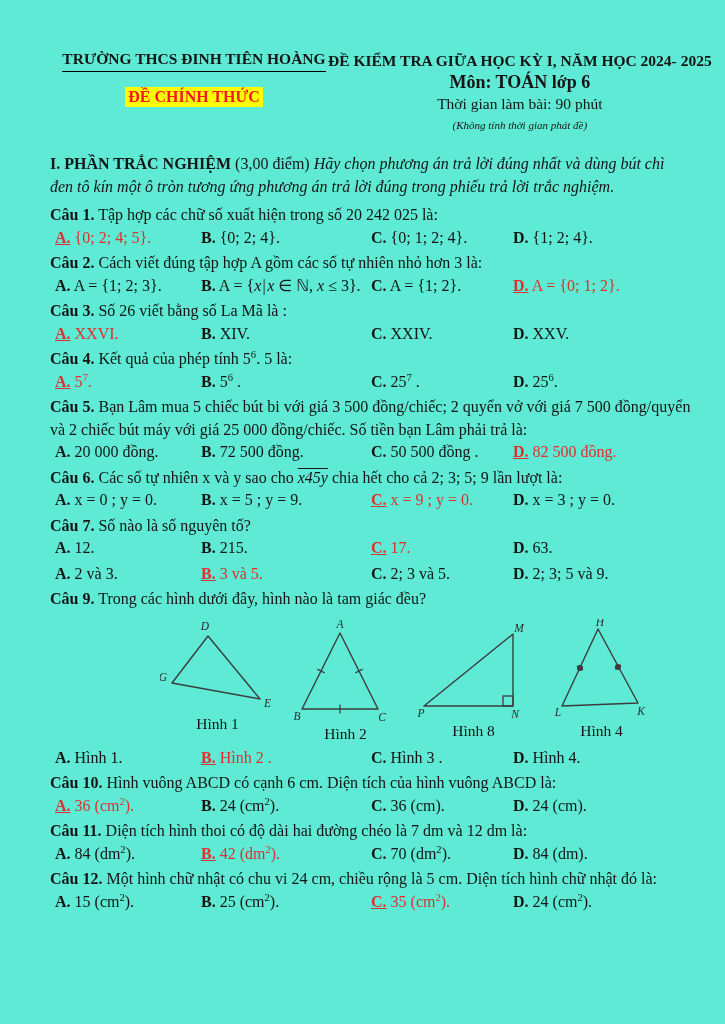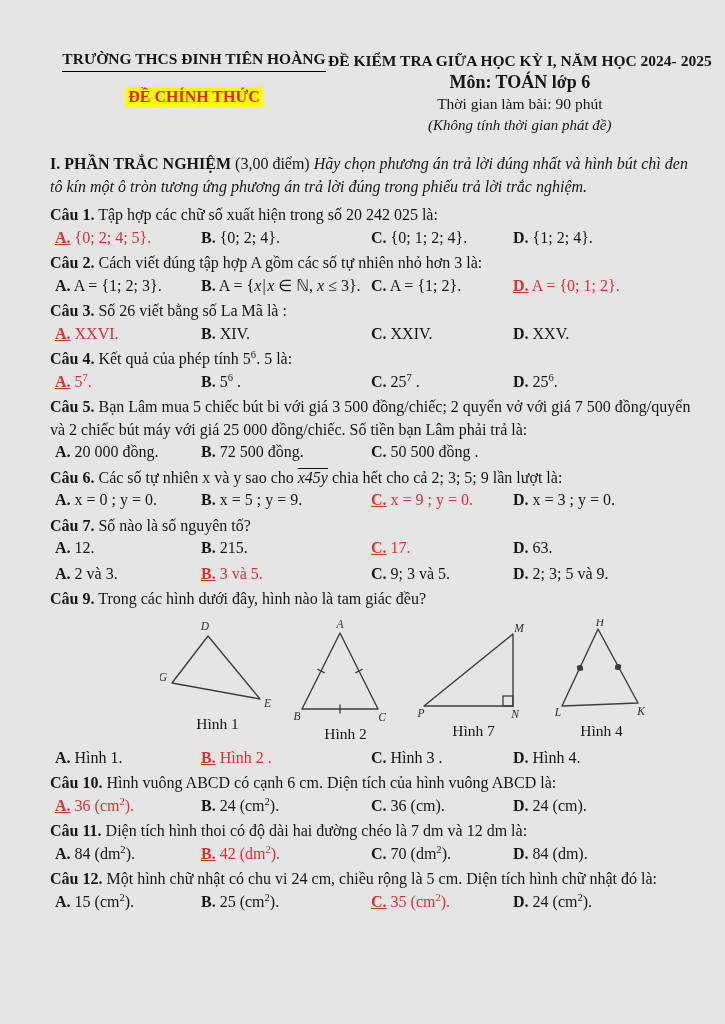--- a/index.html
+++ b/index.html
@@ -1,34 +1,34 @@
 <!DOCTYPE html>
 <html style="--red: #e02f2f; --label-red: #ee1c1c; --hl: #ffff00;"><head>
 <meta charset="utf-8">
 <style>
   :root{ --red:#e02f2f; --label-red:#ee1c1c; --hl:#ffff00; --ink:#151515; }
   *{ box-sizing:border-box; }
   html,body{ margin:0; padding:0; background:#ffffff; }
   .page{
-    width:725px; height:1024px; background:#e5e5e5; overflow:hidden;
+    width:725px; height:1024px; background:#5eead4; overflow:hidden;
     font-family:"Liberation Serif", serif; color:var(--ink); font-size:16px;
     position:relative;
   }
   
   .header{ display:flex; padding:50px 30px 0 60px; }
   .h-left{ width:268px; text-align:center; flex:none; }
   .school{ font-weight:bold; font-size:15.5px; white-space:nowrap;
     display:inline-block; border-bottom:1.5px solid #000; padding-bottom:3px; }
   .exam-label{ display:inline-block; margin-top:15px; background:var(--hl);
     color:var(--label-red); font-weight:bold; font-size:16px; padding:1px 3px;font-family:Liberation Serif, serif; }
   .h-right{ flex:1; text-align:center; line-height:21.5px; }
   .title{ font-weight:bold; font-size:15.5px; white-space:nowrap; }
   .subject{ font-weight:bold; font-size:18px; }
   .duration{ font-size:15.5px; }
-  .note{ font-size:15px; font-style:italic; }
+  .note{ font-size:11px; font-style:italic; }
   
   .section-intro{ margin:17px 34px 6px 50px; line-height:22.5px; }
   .sec-title{ font-weight:bold; }
   .sec-points{ font-weight:normal;text-align:center; }
   .sec-instr{ font-style:italic; }
   
   .questions{ margin:0 32px 0 50px; }
   .question{ margin:0 0 3px 0; }
   .q-text{ margin:0; line-height:22.5px; }
   .q-label{ font-weight:bold; }
@@ -65,21 +65,21 @@
       <div class="title">ĐỀ KIỂM TRA GIỮA HỌC KỲ I, NĂM HỌC 2024- 2025</div>
       <div class="subject">Môn: TOÁN lớp 6</div>
       <div class="duration">Thời gian làm bài: 90 phút</div>
       <div class="note">(Không tính thời gian phát đề)</div>
     </div>
   </div>
 
   <p class="section-intro">
     <span class="sec-title">I. PHẦN TRẮC NGHIỆM</span>
     <span class="sec-points">(3,00 điểm)</span>
-    <span class="sec-instr">Hãy chọn phương án trả lời đúng nhất và hình bút chì đen tô kín một ô tròn tương ứng phương án trả lời đúng trong phiếu trả lời trắc nghiệm.</span>
+    <span class="sec-instr">Hãy chọn phương án trả lời đúng nhất và dùng bút chì đen tô kín một ô tròn tương ứng phương án trả lời đúng trong phiếu trả lời trắc nghiệm.</span>
   </p>
 
   <div class="questions">
       <div class="question">
         <p class="q-text"><span class="q-label">Câu 1.</span><span> Tập hợp các chữ số xuất hiện trong số 20 242 025 là:</span></p>
         <div class="options">
           <span class="opt correct"><span class="letter">A.</span><span> {0; 2; 4; 5}.</span></span>
           <span class="opt"><span class="letter">B.</span><span> {0; 2; 4}.</span></span>
           <span class="opt"><span class="letter">C.</span><span> {0; 1; 2; 4}.</span></span>
           <span class="opt"><span class="letter">D.</span><span> {1; 2; 4}.</span></span>
@@ -111,20 +111,21 @@
           <span class="opt"><span class="letter">C.</span><span> 25<sup>7</sup> .</span></span>
           <span class="opt"><span class="letter">D.</span><span> 25<sup>6</sup>.</span></span>
         </div>
       </div>
       <div class="question">
         <p class="q-text"><span class="q-label">Câu 5.</span><span> Bạn Lâm mua 5 chiếc bút bi với giá 3 500 đồng/chiếc; 2 quyển vở với giá 7 500 đồng/quyển và 2 chiếc bút máy với giá 25 000 đồng/chiếc. Số tiền bạn Lâm phải trả là:</span></p>
         <div class="options">
           <span class="opt"><span class="letter">A.</span><span> 20 000 đồng.</span></span>
           <span class="opt"><span class="letter">B.</span><span> 72 500 đồng.</span></span>
           <span class="opt"><span class="letter">C.</span><span> 50 500 đồng .</span></span>
+          <span class="opt correct"><span class="letter">D.</span><span> 82 500 đồng.</span></span>
         </div>
       </div>
       <div class="question">
         <p class="q-text"><span class="q-label">Câu 6.</span><span> Các số tự nhiên x và y sao cho <span class="ov">x45y</span> chia hết cho cả 2; 3; 5; 9 lần lượt là:</span></p>
         <div class="options">
           <span class="opt"><span class="letter">A.</span><span> x = 0 ; y = 0.</span></span>
           <span class="opt"><span class="letter">B.</span><span> x = 5 ; y = 9.</span></span>
           <span class="opt correct"><span class="letter">C.</span><span> x = 9 ; y = 0.</span></span>
           <span class="opt"><span class="letter">D.</span><span> x = 3 ; y = 0.</span></span>
         </div>
@@ -135,21 +136,21 @@
           <span class="opt"><span class="letter">A.</span><span> 12.</span></span>
           <span class="opt"><span class="letter">B.</span><span> 215.</span></span>
           <span class="opt correct"><span class="letter">C.</span><span> 17.</span></span>
           <span class="opt"><span class="letter">D.</span><span> 63.</span></span>
         </div>
       </div>
       <div class="question">
         <div class="options">
           <span class="opt"><span class="letter">A.</span><span> 2 và 3.</span></span>
           <span class="opt correct"><span class="letter">B.</span><span> 3 và 5.</span></span>
-          <span class="opt"><span class="letter">C.</span><span> 9; 3 và 5.</span></span>
+          <span class="opt"><span class="letter">C.</span><span> 2; 3 và 5.</span></span>
           <span class="opt"><span class="letter">D.</span><span> 2; 3; 5 và 9.</span></span>
         </div>
       </div>
       <div class="question">
         <p class="q-text"><span class="q-label">Câu 9.</span><span> Trong các hình dưới đây, hình nào là tam giác đều?</span></p>
     <div class="figures">
       <div class="figure">
         <svg width="115" height="93" viewBox="0 0 115 93">
           <polygon class="tri" points="48,17 12,64 100,80"></polygon>
           <text class="vlabel" x="45" y="11" text-anchor="middle">D</text>
@@ -171,21 +172,21 @@
         <div class="caption">Hình 2</div>
       </div>
       <div class="figure">
         <svg width="115" height="100" viewBox="0 0 115 100">
           <polygon class="tri" points="97,15 8,87 97,87"></polygon>
           <rect class="tick" x="87" y="77" width="10" height="10" fill="none"></rect>
           <text class="vlabel" x="103" y="13" text-anchor="middle">M</text>
           <text class="vlabel" x="5" y="98" text-anchor="middle">P</text>
           <text class="vlabel" x="99" y="99" text-anchor="middle">N</text>
         </svg>
-        <div class="caption">Hình 7</div>
+        <div class="caption">Hình 8</div>
       </div>
       <div class="figure">
         <svg width="115" height="100" viewBox="0 0 115 100">
           <polygon class="tri" points="54,10 18,87 94,84"></polygon>
           <circle class="tick" cx="36" cy="49" r="2.4" fill="#3d3d3d"></circle>
           <circle class="tick" cx="74" cy="48" r="2.4" fill="#3d3d3d"></circle>
           <line class="tick" x1="33" y1="47" x2="39" y2="51"></line>
           <line class="tick" x1="77" y1="46" x2="71" y2="50"></line>
           <text class="vlabel" x="56" y="7" text-anchor="middle">H</text>
           <text class="vlabel" x="14" y="97" text-anchor="middle">L</text>

